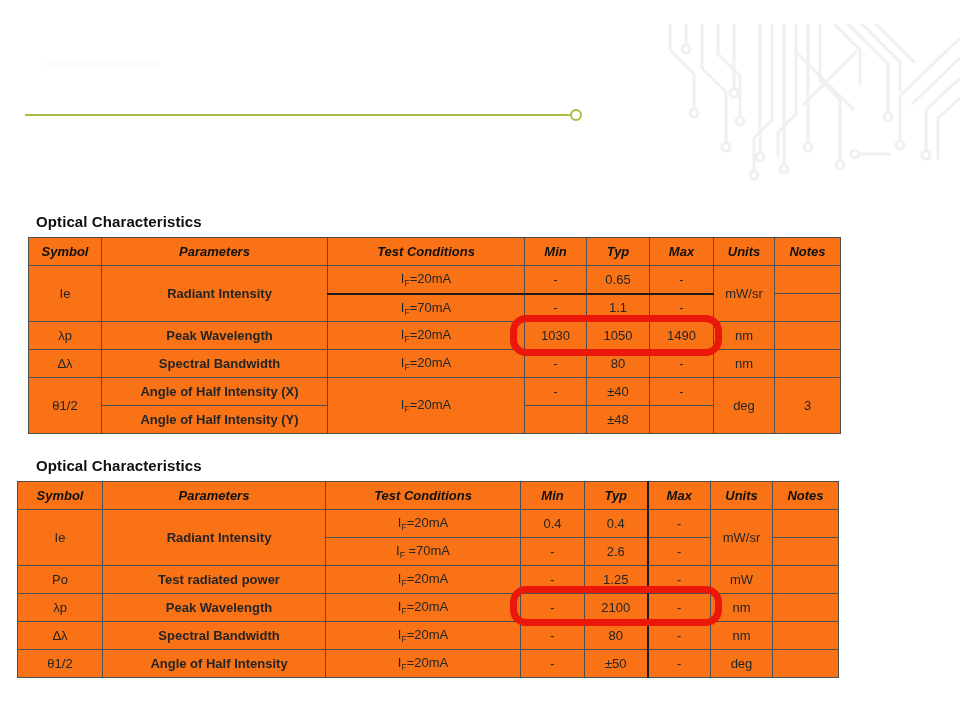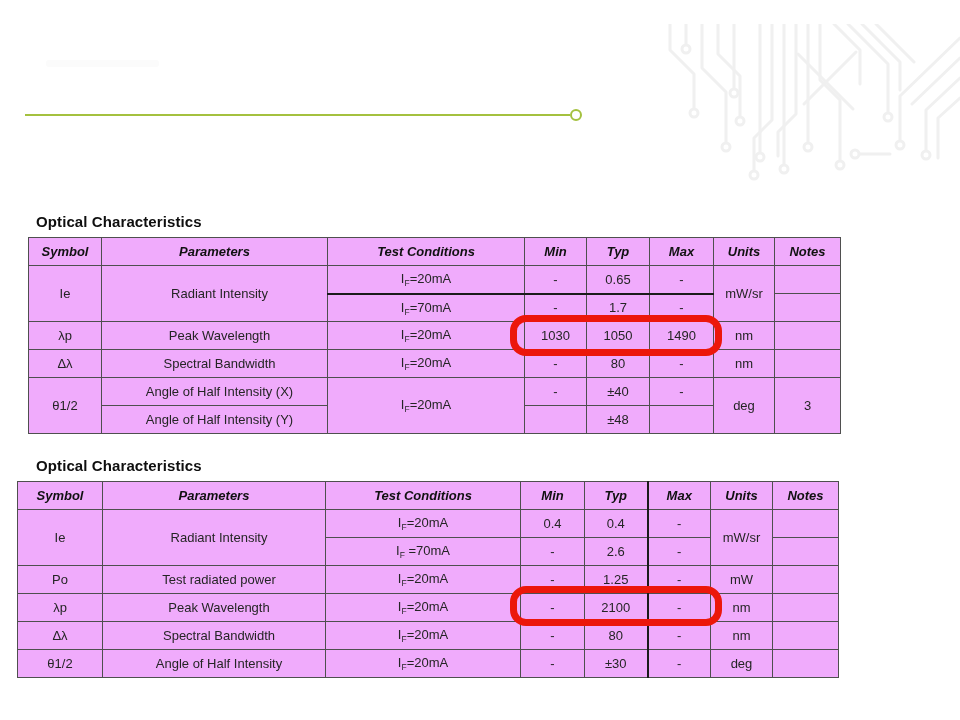--- a/index.html
+++ b/index.html
@@ -25,31 +25,31 @@
   .green-dot { position:absolute; left:570px; top:85px; width:8px; height:8px;
     border:2px solid #a4c13f; border-radius:50%; background:#ffffff; }
 
   
   .tbl-title { position:absolute; font-size:15px; font-weight:bold; color:#0f0f0f;
     letter-spacing:0.1px; white-space:nowrap; }
   #title1 { left:36px; top:189px; }
   #title2 { left:36px; top:433px; }
 
   
-  .spec { position:absolute; border-collapse:collapse; table-layout:fixed; background:#f0abfc;padding-left:40px; }
+  .spec { position:absolute; border-collapse:collapse; table-layout:fixed; background:#f97316;padding-left:40px; }
   #table1 { left:28px; top:213px; width:812px; }
   #table2 { left:17px; top:457px; width:821px; }
   .spec th, .spec td {
     border:1px solid #4f4f4f;
     font-size:13px; color:#252525;
     text-align:center; padding:0; overflow:hidden; white-space:nowrap;
   }
   .spec th { font-weight:700; font-style:italic; font-size:13px; color:#111111; }
   .spec tr { height:28px; }
-  .param { text-align:right; padding-left:10px !important; }
+  .param { text-align:right; padding-left:10px !important;font-weight:bold; }
   .subf { font-size:8.5px; vertical-align:-2.5px; }
   
   .thickb { border-bottom:2px solid #1b1b1b !important; }
   
   #table2 .thickl { border-left:2px solid #1b1b1b !important; }
 
   
   .hl { position:absolute; box-sizing:border-box; border:7px solid #ec170b;
     border-radius:16px; background:transparent; z-index:5; }
   #hl1 { left:510px; top:291px; width:212px; height:41px; }
@@ -134,21 +134,21 @@
       <td class="thickb"><span>I</span><span class="subf">F</span><span>=20mA</span></td>
       <td class="thickb">-</td>
       <td class="thickb">0.65</td>
       <td class="thickb">-</td>
       <td rowspan="2">mW/sr</td>
       <td></td>
     </tr>
     <tr>
       <td><span>I</span><span class="subf">F</span><span>=70mA</span></td>
       <td>-</td>
-      <td>1.7</td>
+      <td>1.1</td>
       <td>-</td>
       <td></td>
     </tr>
     <tr>
       <td>λp</td>
       <td class="param">Peak Wavelength</td>
       <td><span>I</span><span class="subf">F</span><span>=20mA</span></td>
       <td>1030</td>
       <td>1050</td>
       <td>1490</td>
@@ -253,21 +253,21 @@
       <td>80</td>
       <td class="thickl">-</td>
       <td>nm</td>
       <td></td>
     </tr>
     <tr>
       <td>θ1/2</td>
       <td class="param">Angle of Half Intensity</td>
       <td><span>I</span><span class="subf">F</span><span>=20mA</span></td>
       <td>-</td>
-      <td>±30</td>
+      <td>±50</td>
       <td class="thickl">-</td>
       <td>deg</td>
       <td></td>
     </tr>
   </tbody>
     </table>
 
   <div class="hl" id="hl1"></div>
   <div class="hl" id="hl2"></div>
 

